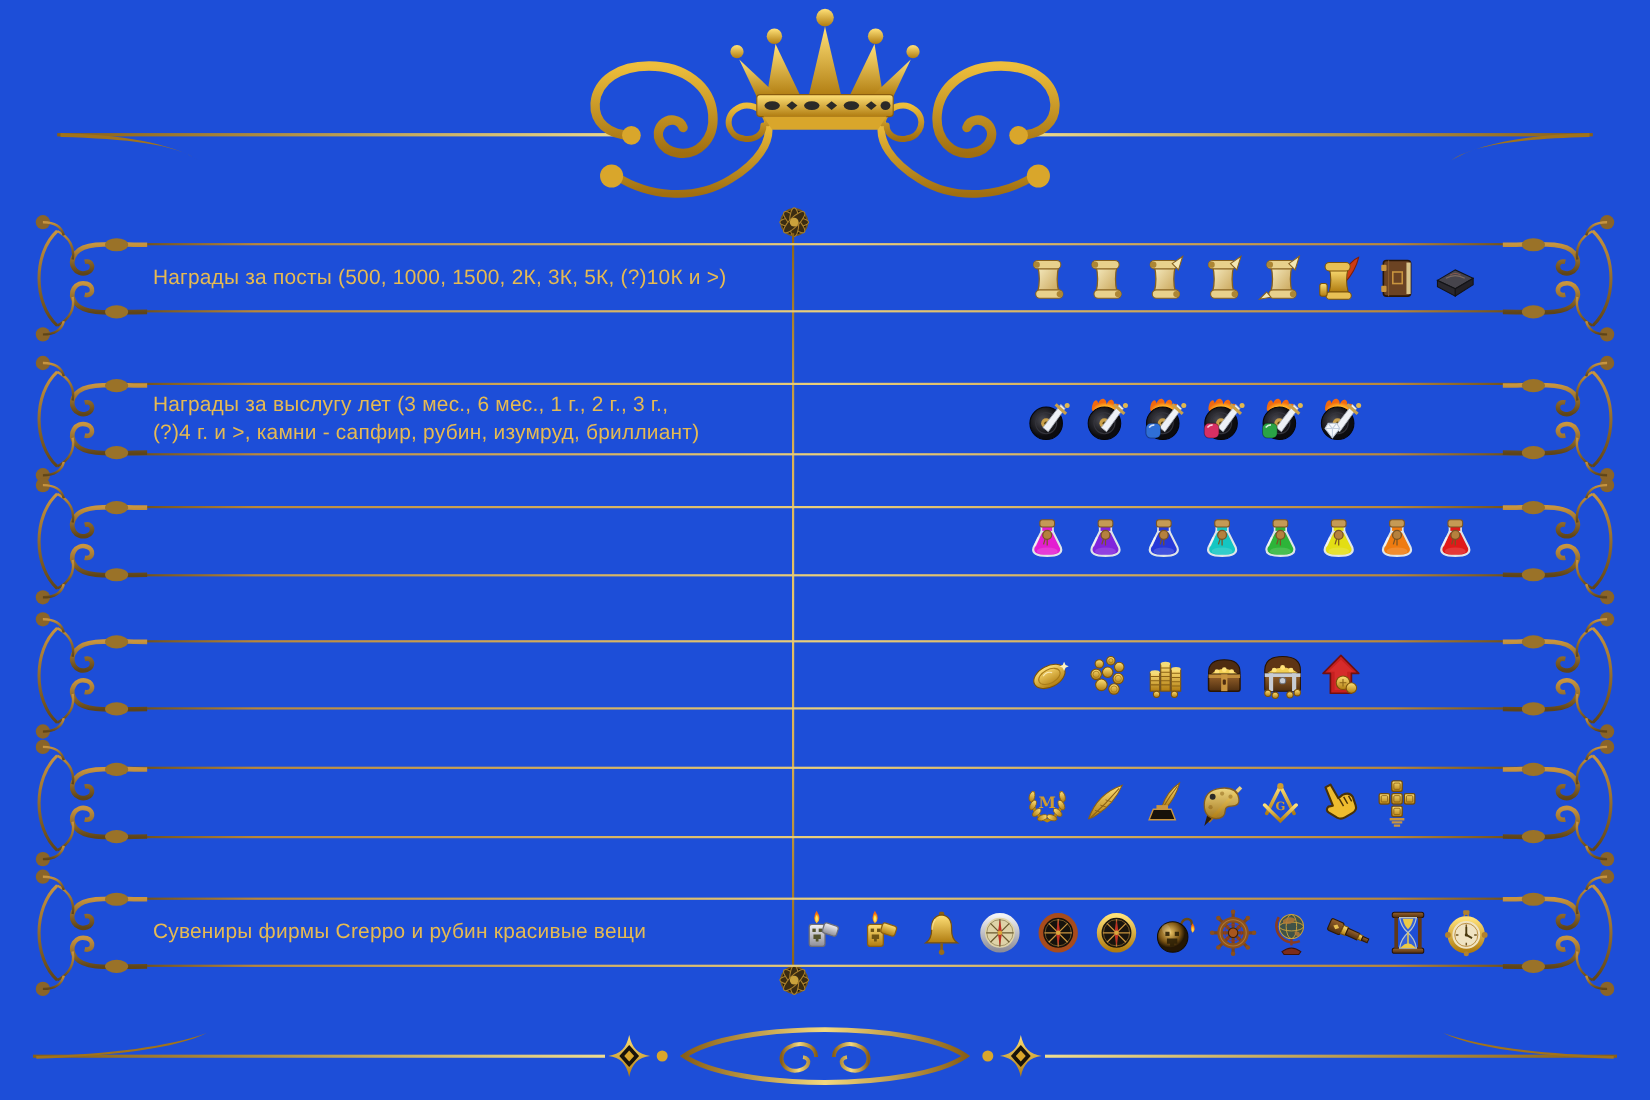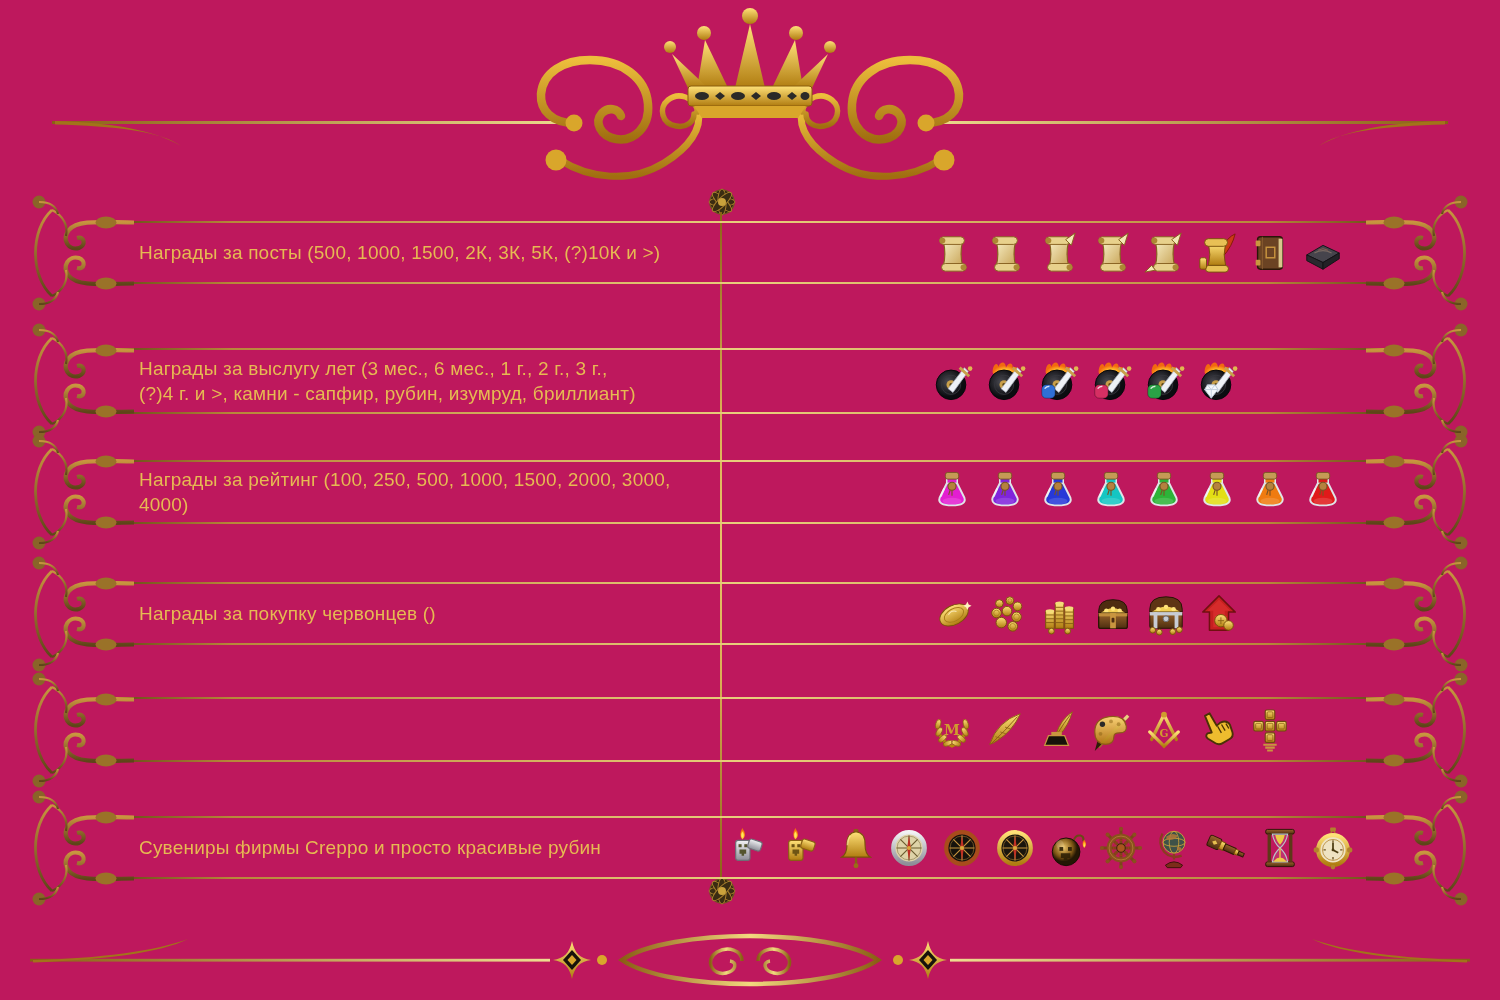--- a/index.html
+++ b/index.html
@@ -1,16 +1,16 @@
 <!DOCTYPE html>
 <html><head>
 <meta charset="utf-8">
 <style>
   html,body{margin:0;padding:0;background:#1d1c1a;}
-  .canvas{position:relative;width:1500px;height:1000px;background:#be185d;overflow:hidden;
+  .canvas{position:relative;width:1500px;height:1000px;background:#1d4ed8;overflow:hidden;
           font-family:"Liberation Sans","DejaVu Sans",sans-serif;}
   .abs{position:absolute;}
   .row{position:absolute;left:0;width:1500px;}
   .rl{position:absolute;left:103px;right:103px;height:2px;
       background:linear-gradient(90deg,#5e4414,#b8873a 10%,#e9cf7c 50%,#b8873a 90%,#5e4414);}
   .rl.t{top:-1px}.rl.b{bottom:-1px}
   .orn{position:absolute;top:50%;}
   .orn.left{left:22px;transform:translateY(-50%);}
   .orn.right{right:22px;transform:translateY(-50%) scaleX(-1);}
   .label{position:absolute;left:139px;top:0;bottom:0;max-width:585px;display:flex;align-items:center;
@@ -341,21 +341,20 @@
 
   <div class="row" style="top:461px;height:62px">
     <div class="rl t"></div>
     <div class="rl b"></div>
     <svg class="orn left" width="112" height="126" viewBox="0 0 112 126">
         <use href="#rowEnd"></use>
       </svg>
     <svg class="orn right" width="112" height="126" viewBox="0 0 112 126">
         <use href="#rowEnd"></use>
       </svg>
-    <div class="label">Награды за рейтинг (100, 250, 500, 1000, 1500, 2000, 3000, 4000)</div>
     <div class="icons" style="left:931px">
         <span class="icon">
           <svg viewBox="0 0 44 46">
             <path d="M17 13 L9 29 Q6.5 37 22 37 Q37.5 37 35 29 L27 13 Z" fill="#e31ed1" stroke="#dfe5e8" stroke-width="2" stroke-linejoin="round"></path>
             <ellipse cx="22" cy="32.5" rx="10" ry="3.5" fill="#ffffff22"></ellipse>
             <path d="M13.5 20 L10.5 27" stroke="#ffffff" stroke-width="2.2" opacity="0.55" stroke-linecap="round"></path>
             <rect x="16.5" y="8" width="11" height="6" fill="#e31ed1" stroke="#dfe5e8" stroke-width="1.6"></rect>
             <rect x="15" y="2.5" width="14" height="7" rx="2.5" fill="#c59a55" stroke="#7a5424"></rect>
             <circle cx="22" cy="17" r="4.2" fill="#b5813e" stroke="#7a5424" stroke-width="1.2"></circle>
             <path d="M22 21 v6 M20 21 l-1.5 5" stroke="#7a5424" stroke-width="1.2" fill="none"></path>
@@ -443,21 +442,20 @@
 
   <div class="row" style="top:583px;height:61px">
     <div class="rl t"></div>
     <div class="rl b"></div>
     <svg class="orn left" width="112" height="126" viewBox="0 0 112 126">
         <use href="#rowEnd"></use>
       </svg>
     <svg class="orn right" width="112" height="126" viewBox="0 0 112 126">
         <use href="#rowEnd"></use>
       </svg>
-    <div class="label">Награды за покупку червонцев ()</div>
     <div class="icons" style="left:933px">
         <span class="icon">
           <svg viewBox="0 0 44 46">
             <g transform="rotate(-28 22 24)">
               <ellipse cx="22" cy="24" rx="16" ry="10" fill="url(#gGold)" stroke="#7a520a"></ellipse>
               <ellipse cx="22" cy="24" rx="11" ry="6.5" fill="none" stroke="#a87c1a"></ellipse>
               <path d="M17 21 q5 -3 9 1" stroke="#fff8e0" fill="none" opacity=".7"></path>
             </g>
             <path d="M36 10 l1.4 3 3 1.4 -3 1.4 -1.4 3 -1.4 -3 -3 -1.4 3 -1.4z" fill="#fff3c0"></path>
           </svg>
@@ -625,21 +623,21 @@
 
   <div class="row" style="top:817px;height:61px">
     <div class="rl t"></div>
     <div class="rl b"></div>
     <svg class="orn left" width="112" height="126" viewBox="0 0 112 126">
         <use href="#rowEnd"></use>
       </svg>
     <svg class="orn right" width="112" height="126" viewBox="0 0 112 126">
         <use href="#rowEnd"></use>
       </svg>
-    <div class="label">Сувениры фирмы Creppo и просто красивые рубин</div>
+    <div class="label">Сувениры фирмы Creppo и рубин красивые вещи</div>
     <div class="icons" style="left:729px">
         <span class="icon">
           <svg viewBox="0 0 44 46">
             <path d="M14 2 q-4.5 7 0 12 q5.5 -4 0 -12z" fill="url(#gFlame)"></path>
             <path d="M14 6 q-2 4 0 6 q2.5 -2 0 -6z" fill="#ffe95e"></path>
             <rect x="7" y="15" width="15" height="21" rx="2.5" fill="url(#gSilver)" stroke="#6e6e76" stroke-width="1.2"></rect>
             <g fill="#54542e">
               <rect x="10" y="19" width="3.2" height="3.2"></rect>
               <rect x="16" y="19" width="3.2" height="3.2"></rect>
               <path d="M11 24.5 h7 v4.5 h-2.2 v2.2 h-2.6 v-2.2 h-2.2 z"></path>

